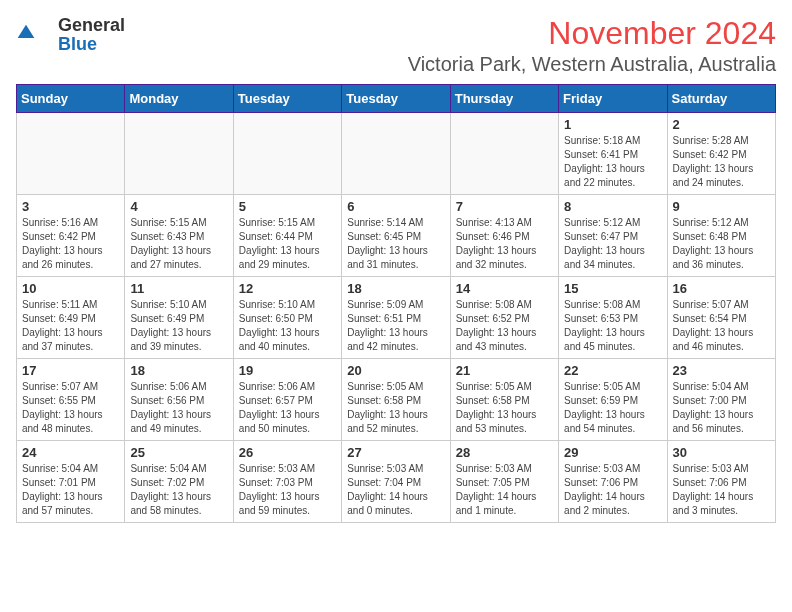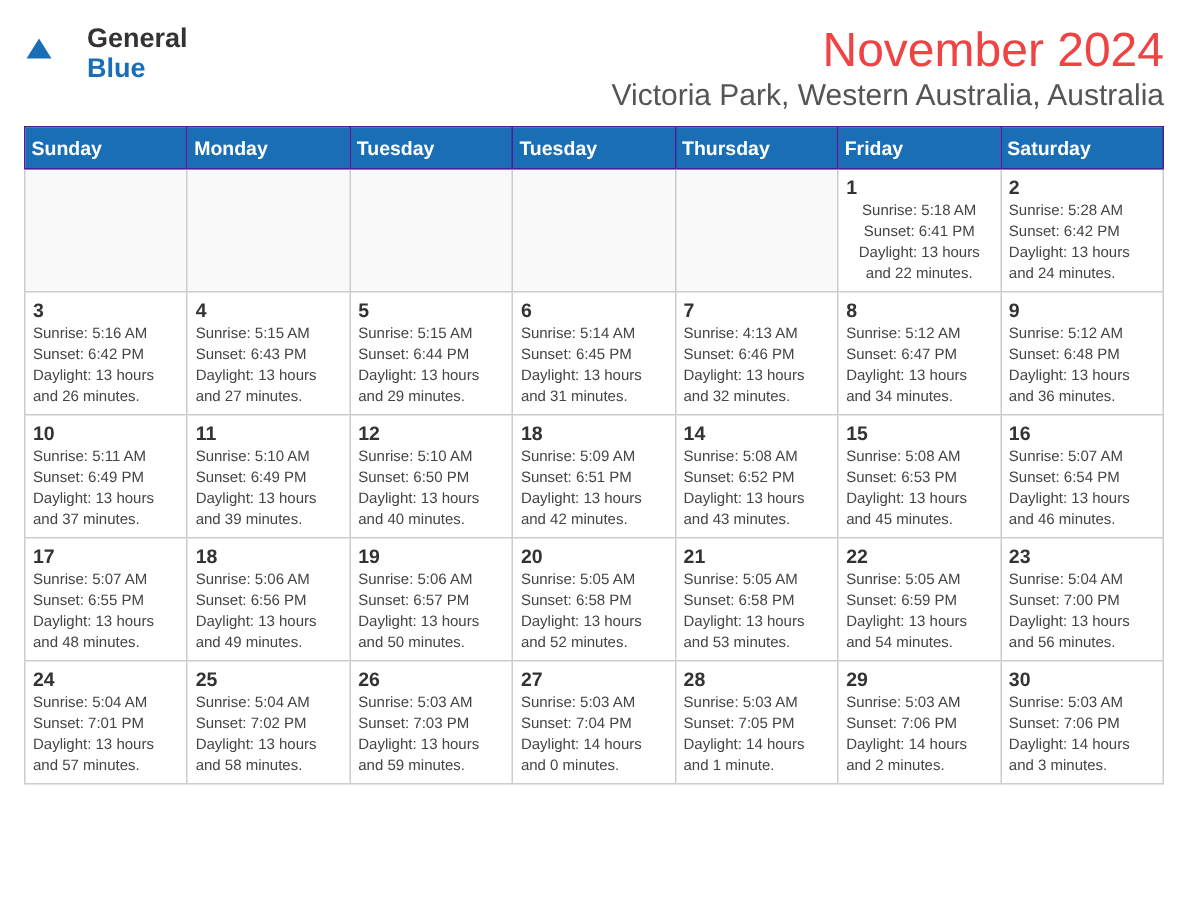--- a/index.html
+++ b/index.html
@@ -127,21 +127,21 @@
   </thead>
   <tbody id="calendar-body">
   <tr>
         <td class="empty"></td>
         <td class="empty"></td>
         <td class="empty"></td>
         <td class="empty"></td>
         <td class="empty"></td>
         <td>
           <span class="day-number">1</span>
-          <div class="day-info" style="white-space: pre-line; text-align: center;">Sunrise: 5:18 AM
+          <div class="day-info" style="white-space: pre-line;">Sunrise: 5:18 AM
 Sunset: 6:41 PM
 Daylight: 13 hours
 and 22 minutes.</div>
         </td>
         <td>
           <span class="day-number">2</span>
           <div class="day-info" style="white-space: pre-line;">Sunrise: 5:28 AM
 Sunset: 6:42 PM
 Daylight: 13 hours
 and 24 minutes.</div>

